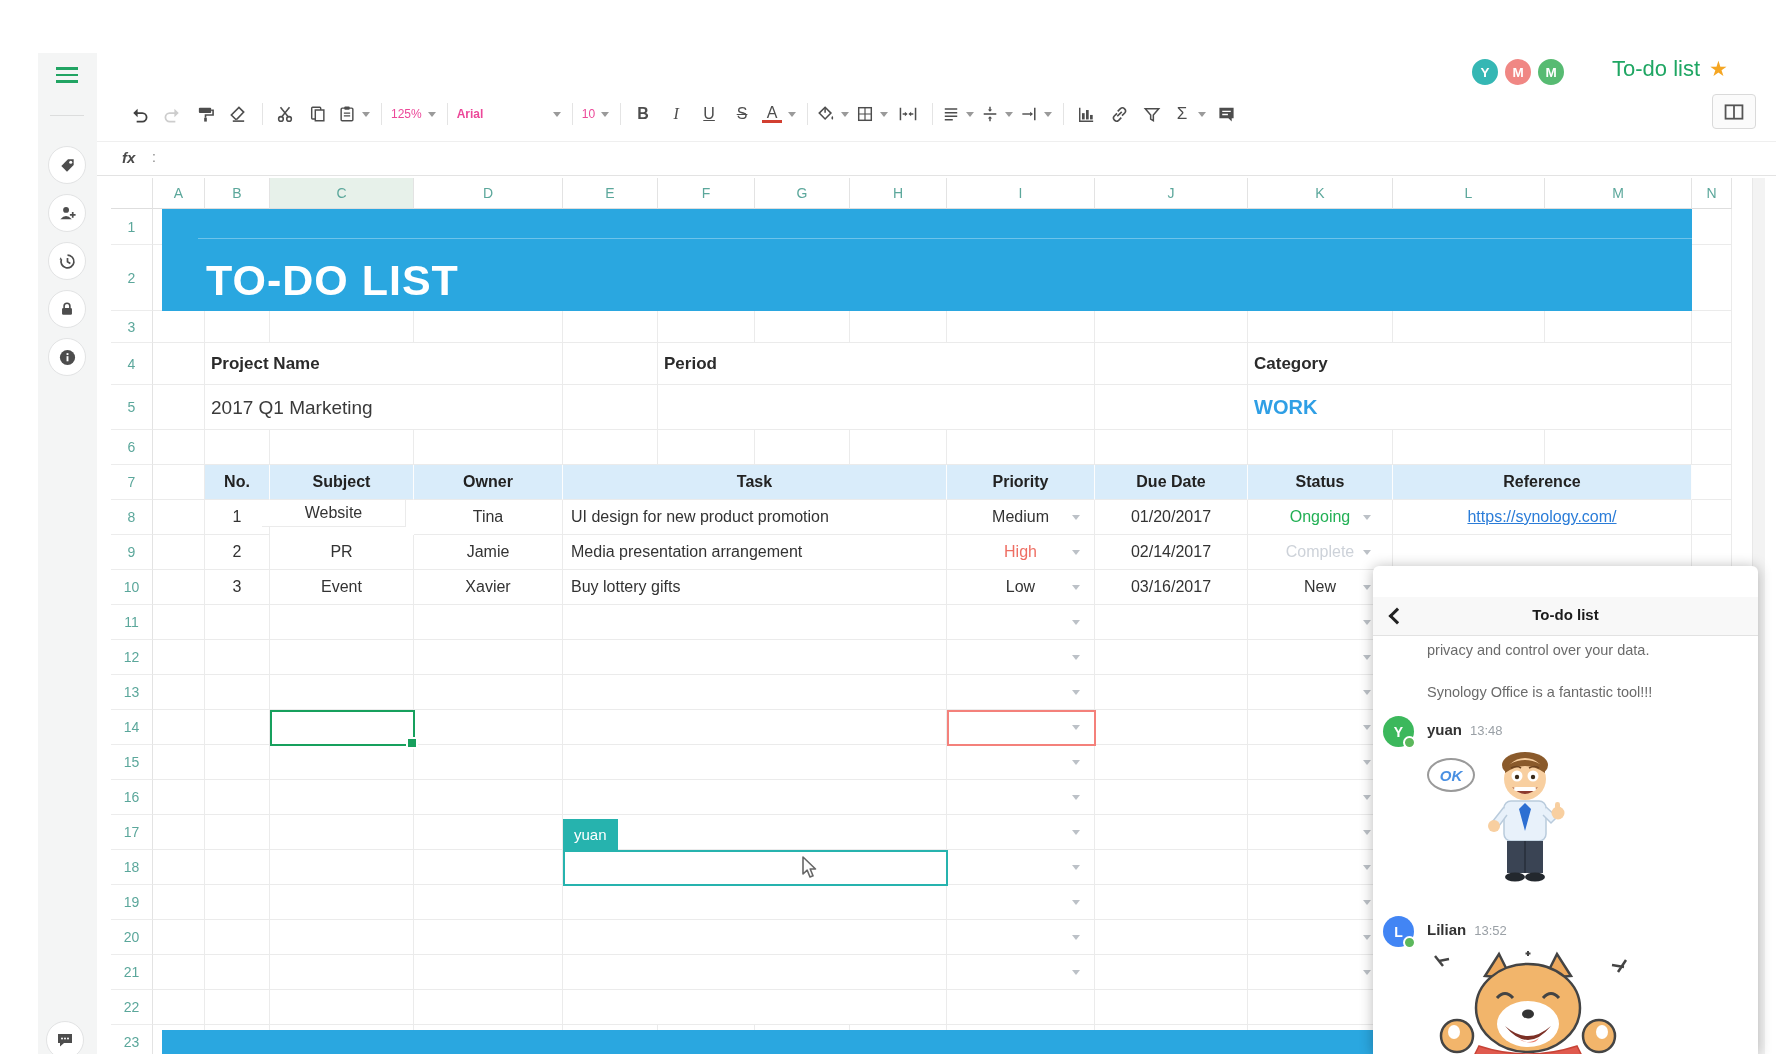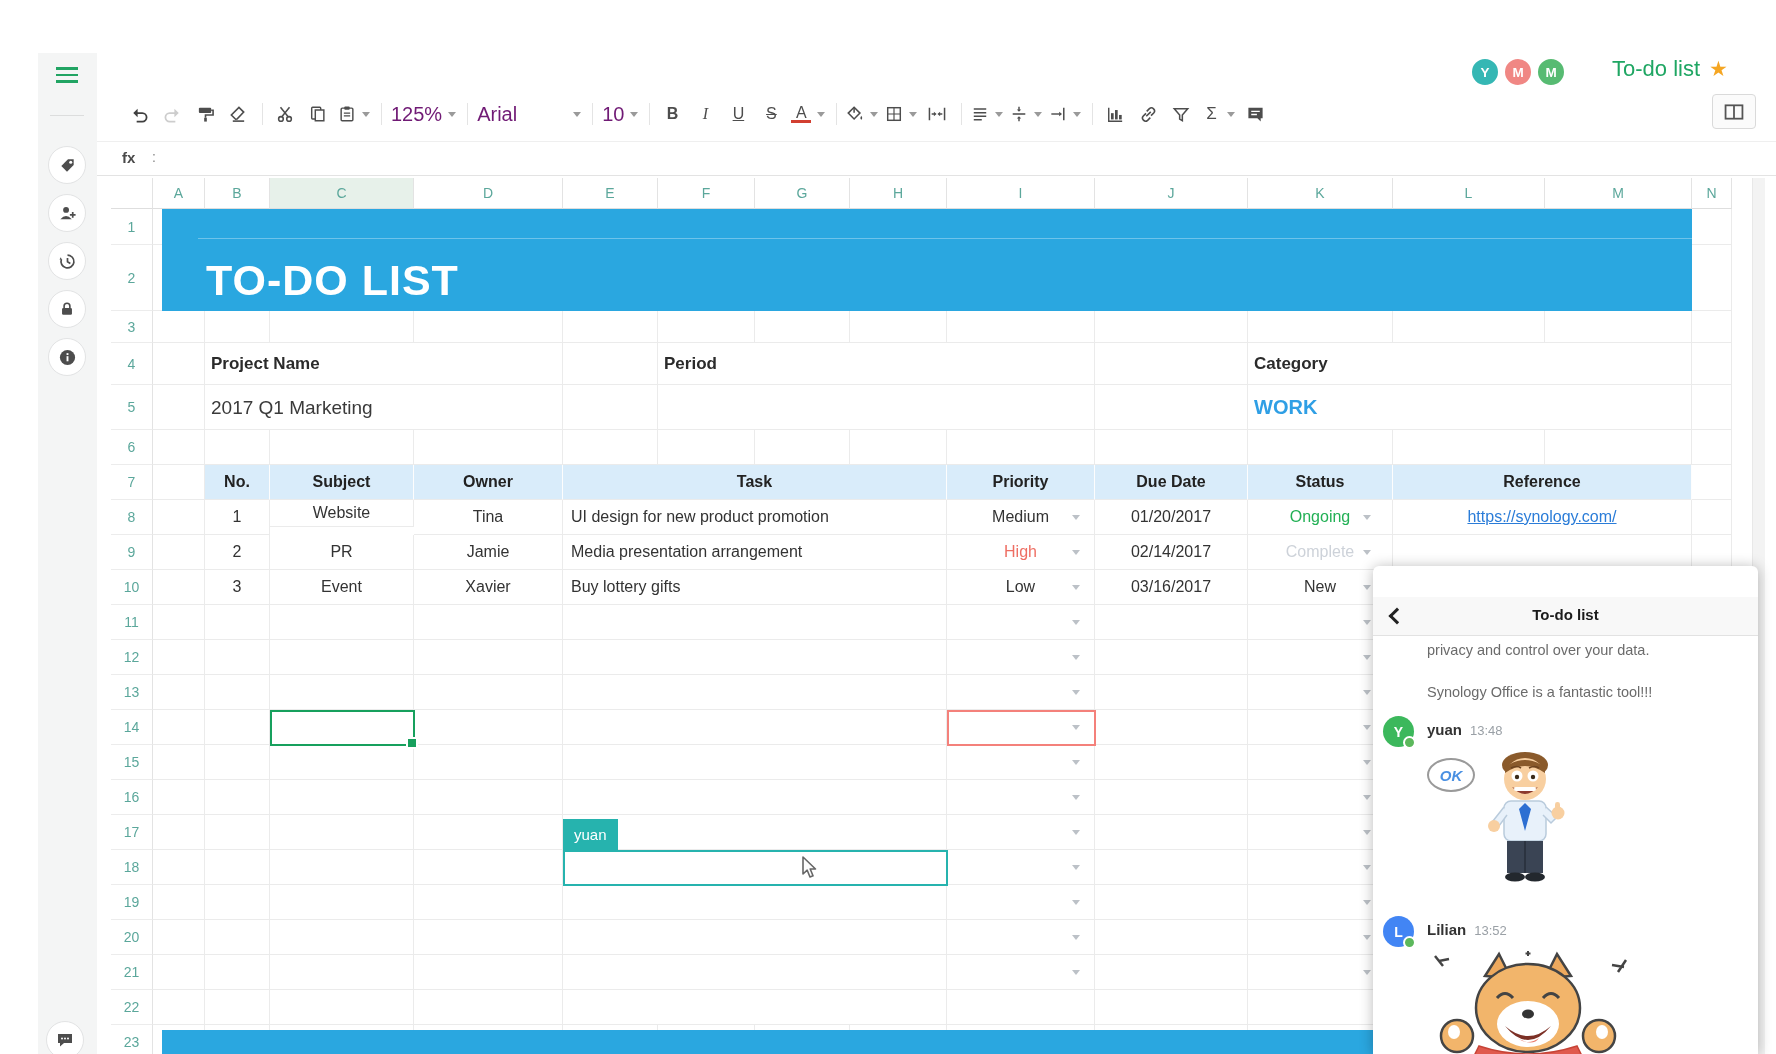--- a/index.html
+++ b/index.html
@@ -12,32 +12,32 @@
   .sb-circle{position:absolute;left:48px;width:38px;height:38px;border-radius:50%;background:#fff;border:1px solid #e2e3e4;display:flex;align-items:center;justify-content:center;box-sizing:border-box;}
   .sb-divider{position:absolute;left:50px;width:34px;height:1px;background:#dcdddd;}
   
   #menubar{left:128px;top:56px;height:28px;gap:28px;font-size:15.5px;color:#3d4043;}
   .menu-item{cursor:default;}
   #sync-status{color:#bcbcbc;margin-left:12px;font-size:14.5px;}
   #toolbar{left:126px;top:95px;height:38px;}
   .tb{display:flex;align-items:center;justify-content:center;height:30px;min-width:26px;margin-right:7px;border-radius:3px;color:#4d4d4d;}
   .tb svg{display:block;}
   .tb-sep{width:1px;height:22px;background:#e4e4e4;margin:0 9px 0 4px;}
-  .tb-txt{font-size:20px;color:#701a75;}
+  .tb-txt{font-size:12px;color:#ec4899;}
   .caret{width:0;height:0;border-left:4px solid transparent;border-right:4px solid transparent;border-top:5px solid #9a9a9a;margin-left:6px;}
   .tb-letter{font-size:16px;color:#4d4d4d;width:20px;text-align:center;}
   #collaborators{top:57px;left:1470px;gap:3px;}
   .collab{width:30px;height:30px;border-radius:50%;color:#fff;font-size:13.5px;font-weight:bold;display:flex;align-items:center;justify-content:center;border:2px solid #fff;box-sizing:border-box;}
   #doc-title-wrap{top:56px;left:1612px;gap:9px;}
   #doc-title{font-size:22px;color:#1fa663;}
   #doc-star{color:#f5a623;font-size:21px;}
   #panel-toggle{left:1712px;top:94px;width:44px;height:35px;border:1px solid #dadada;background:#fbfbfb;border-radius:4px;display:flex;align-items:center;justify-content:center;box-sizing:border-box;}
   
   #fxbar{left:97px;top:141px;width:1679px;height:35px;border-top:1px solid #efefef;border-bottom:1px solid #e3e3e3;box-sizing:border-box;}
-  #fx-label{position:absolute;left:25px;top:7px;font-weight:bold;font-size:15px;color:#4a4a4a;text-align:center;}
+  #fx-label{position:absolute;left:25px;top:7px;font-style:italic;font-weight:bold;font-size:15px;color:#4a4a4a;text-align:center;}
   #fx-colon{position:absolute;left:55px;top:7px;font-size:14px;color:#8a8a8a;}
   
   .colhdr{position:absolute;top:178px;height:31px;box-sizing:border-box;border-right:1px solid #e3e3e3;border-bottom:1px solid #dedede;display:flex;align-items:center;justify-content:center;font-size:14px;color:#5ba79b;background:#fff;}
   .rowhdr{position:absolute;left:111px;width:42px;box-sizing:border-box;border-right:1px solid #e3e3e3;border-bottom:1px solid #ececec;display:flex;align-items:center;justify-content:center;font-size:14px;color:#5ba79b;background:#fff;}
   #corner{position:absolute;left:111px;top:178px;width:42px;height:31px;box-sizing:border-box;border-right:1px solid #e3e3e3;border-bottom:1px solid #dedede;background:#fff;}
   .cell{position:absolute;box-sizing:border-box;border-right:1px solid #ebebeb;border-bottom:1px solid #ebebeb;font-size:16px;color:#333;display:flex;align-items:center;justify-content:center;background:#fff;overflow:hidden;white-space:nowrap;}
   .cell.thead{background:#d9ecfa;border-right:1px solid #fdfdfd;font-weight:bold;font-size:16px;color:#222;}
   .cell.left{justify-content:flex-start;padding-left:8px;}
   .link{color:#2a7cd8;text-decoration:underline;}
   .ddown{position:absolute;width:0;height:0;border-left:4px solid transparent;border-right:4px solid transparent;border-top:5px solid #bcc1c7;}
@@ -176,21 +176,21 @@
           <path d="M6.5 9 h7 M6.5 12 h7" stroke="#4d4d4d" stroke-width="1.4"></path>
         </svg>
         <div class="caret"></div>
       </div>
     <div class="tb-sep"></div>
     <div class="tb">
         <span class="tb-txt">125%</span>
         <div class="caret"></div>
       </div>
     <div class="tb-sep"></div>
-    <div class="tb" style="width:104px;justify-content:flex-start;">
+    <div class="tb" style="width:104px;justify-content:flex-start;font-weight:bold;">
         <span class="tb-txt" style="flex:1;">Arial</span>
         <div class="caret"></div>
       </div>
     <div class="tb-sep"></div>
     <div class="tb">
         <span class="tb-txt">10</span>
         <div class="caret"></div>
       </div>
     <div class="tb-sep"></div>
     <div class="tb">
@@ -424,21 +424,21 @@
       <div class="cell thead" style="left: 270px; width: 144px; top: 465px; height: 35px;">Subject</div>
       <div class="cell thead" style="left: 414px; width: 149px; top: 465px; height: 35px;">Owner</div>
       <div class="cell thead" style="left: 563px; width: 384px; top: 465px; height: 35px;">Task</div>
       <div class="cell thead" style="left: 947px; width: 148px; top: 465px; height: 35px;">Priority</div>
       <div class="cell thead" style="left: 1095px; width: 153px; top: 465px; height: 35px;">Due Date</div>
       <div class="cell thead" style="left: 1248px; width: 145px; top: 465px; height: 35px;">Status</div>
       <div class="cell thead" style="left: 1393px; width: 299px; top: 465px; height: 35px;">Reference</div>
       <div class="cell" style="left: 1692px; width: 40px; top: 465px; height: 35px;"></div>
       <div class="cell" style="left: 153px; width: 52px; top: 500px; height: 35px;"></div>
       <div class="cell" style="left: 205px; width: 65px; top: 500px; height: 35px;">1</div>
-      <div class="cell" style="left: 270px; width: 144px; top: 500px; height: 27px;">Website</div>
+      <div class="cell" style="left: 262px; width: 144px; top: 500px; height: 27px;">Website</div>
       <div class="cell" style="left: 414px; width: 149px; top: 500px; height: 35px;">Tina</div>
       <div class="cell left" style="left: 563px; width: 384px; top: 500px; height: 35px;">UI design for new product promotion</div>
       <div class="cell" style="left: 947px; width: 148px; top: 500px; height: 35px; color: rgb(51, 51, 51);">Medium</div>
       <div class="cell" style="left: 1095px; width: 153px; top: 500px; height: 35px;">01/20/2017</div>
       <div class="cell" style="left: 1248px; width: 145px; top: 500px; height: 35px; color: rgb(34, 176, 85);">Ongoing</div>
       <div class="cell" style="left: 1393px; width: 299px; top: 500px; height: 35px; justify-content: center;">
         <span class="link">https://synology.com/</span>
       </div>
       <div class="cell" style="left: 1692px; width: 40px; top: 500px; height: 35px;"></div>
       <div class="cell" style="left: 153px; width: 52px; top: 535px; height: 35px;"></div>

